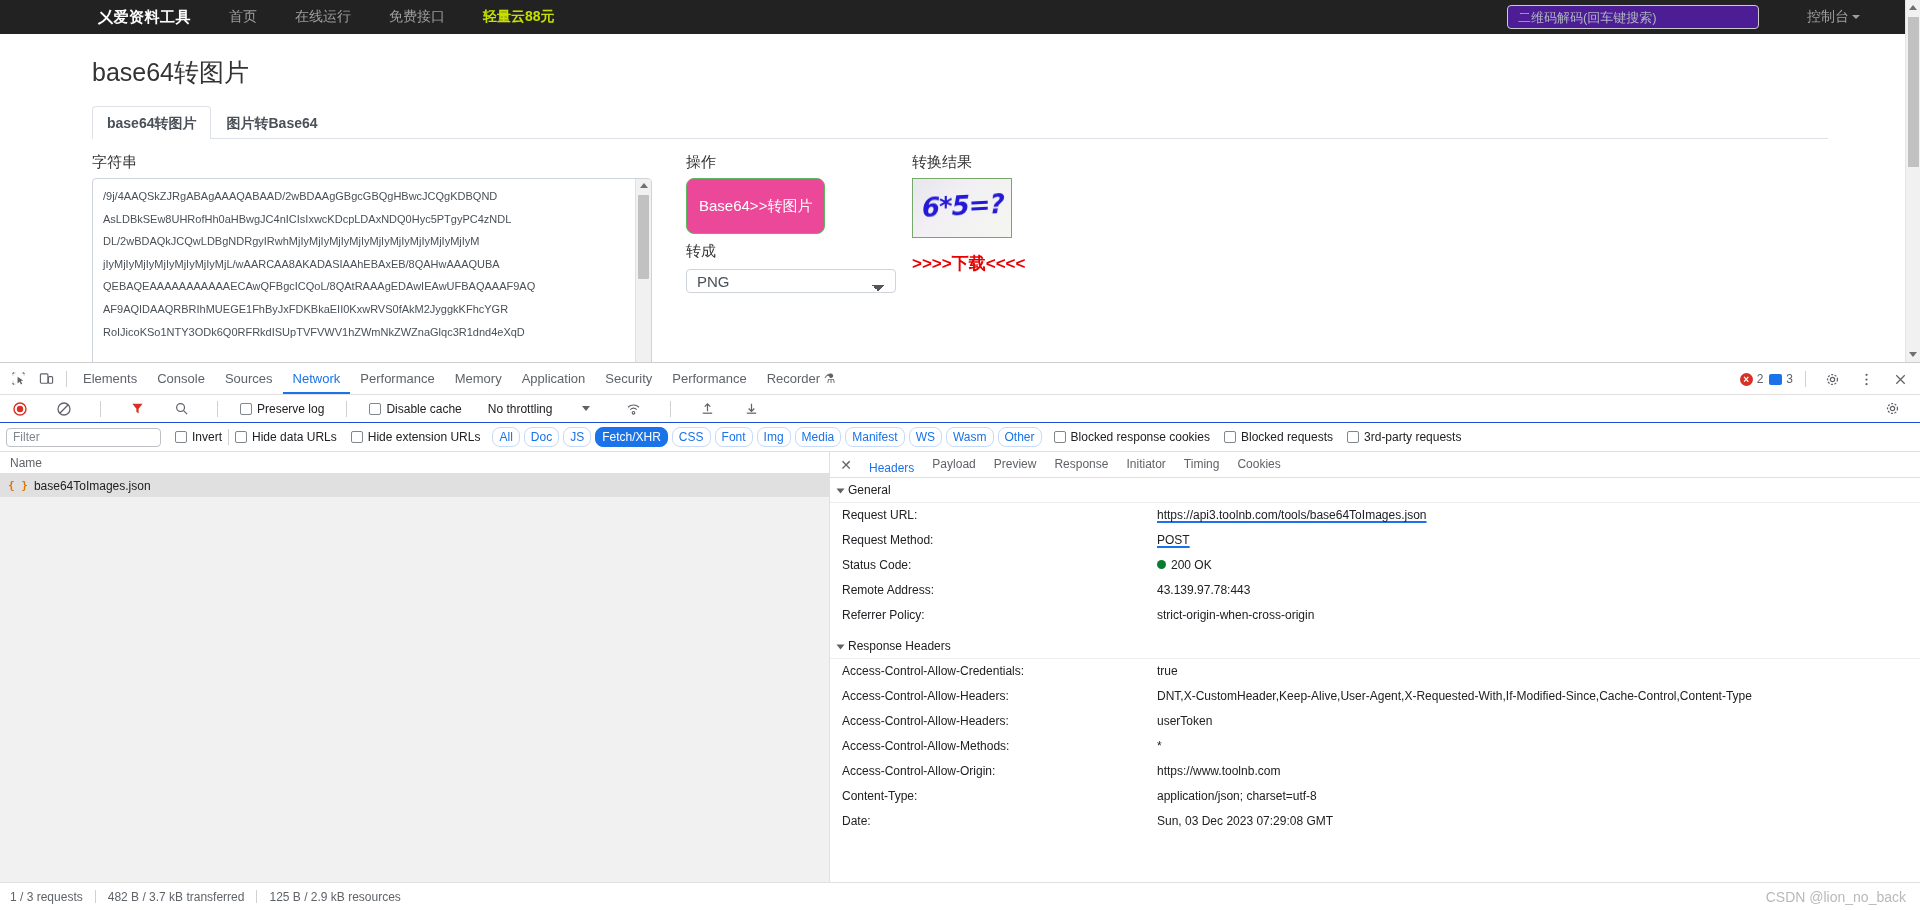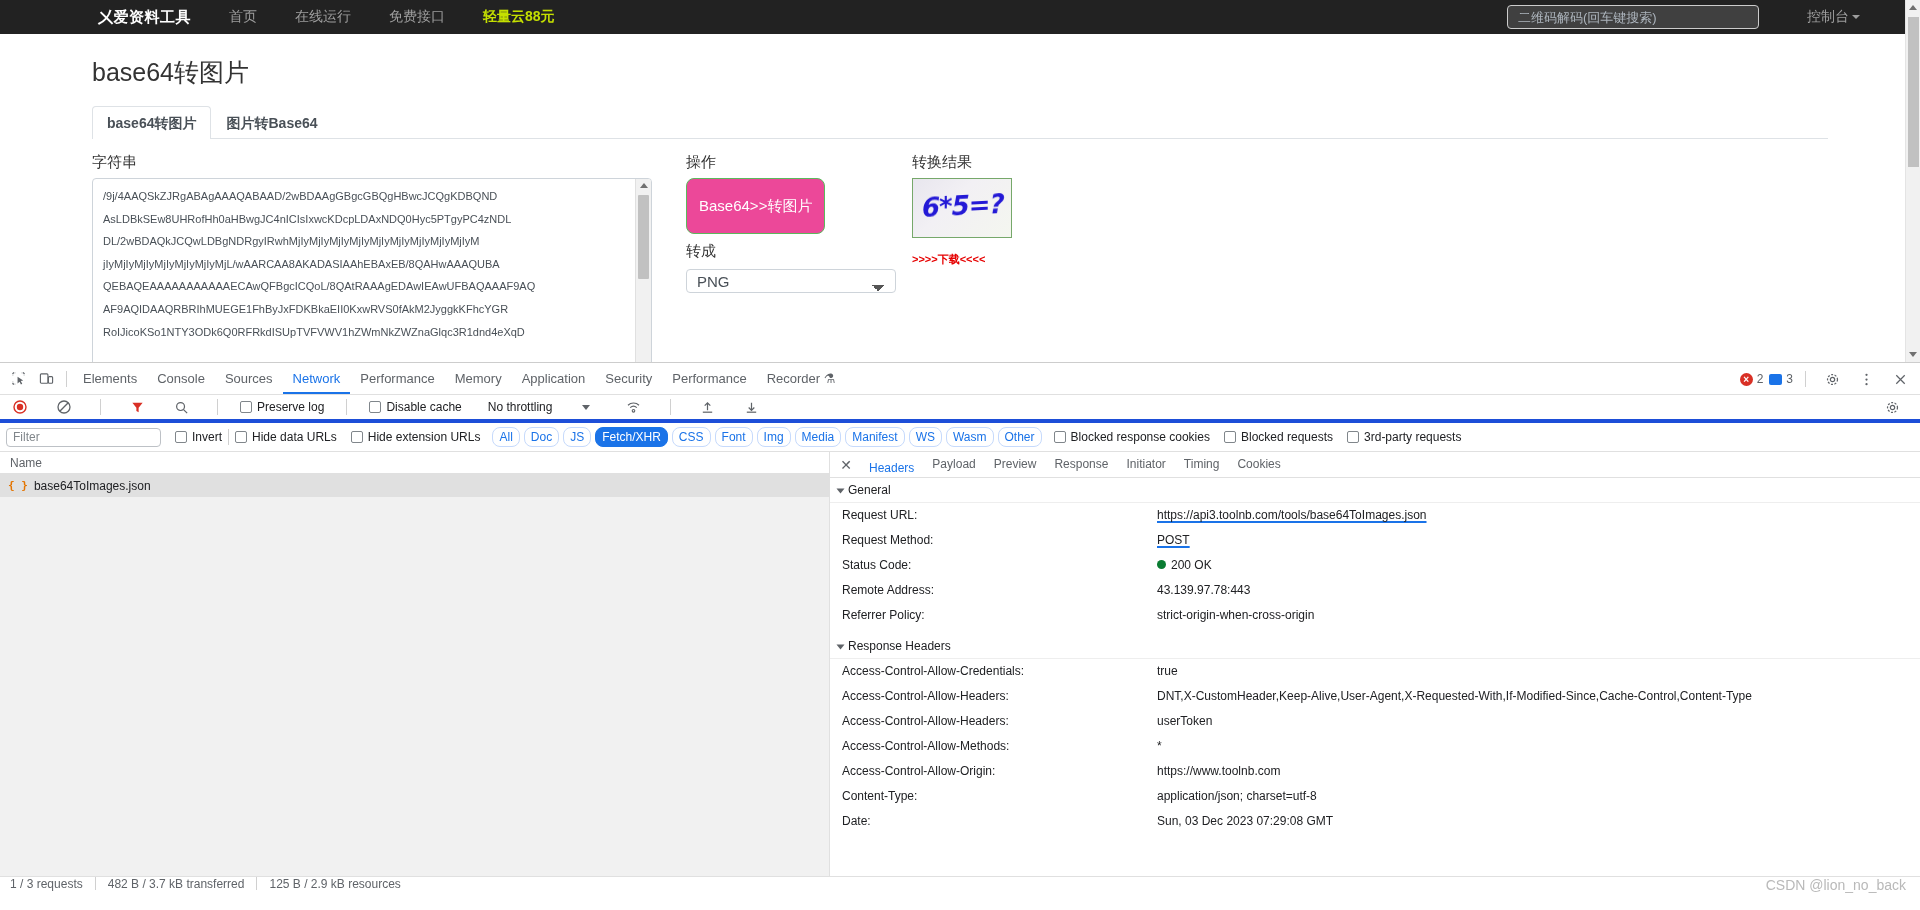--- a/index.html
+++ b/index.html
@@ -46,21 +46,21 @@
     position: absolute;
     right: 0px;
     display: flex;
     align-items: center;
   }
   .nav-search {
     width: 252px;
     height: 24px;
     border-radius: 4px;
     border: 1px solid #ccc;
-    background: #404040;
+    background: #4c1d95;
     font-size: 13px;
     padding: 8px 10px;
     color: #999;
     outline: none;
     font-family: "Liberation Sans", sans-serif;
   }
   .nav-search::placeholder { color: #adb5bd; }
   .nav-console {
     color: #9d9d9d;
     font-size: 14px;
@@ -215,21 +215,21 @@
     font-weight: bold;
     font-style: italic;
     color: #2419d6;
     letter-spacing: -1px;
     filter: blur(0.7px);
     font-family: "DejaVu Sans", sans-serif;
     transform: skewY(-3deg);
   }
   .download-link {
     color: #e60000;
-    font-size: 11px;
+    font-size: 17px;
     font-weight: bold;
     margin-top: 14px;
     display: inline-block;
     cursor: pointer;
   }
 
   
   .page-scrollbar {
     position: absolute; top: 0; right: 0;
     width: 15px; height: 362px;
@@ -312,21 +312,21 @@
     font-weight: bold;
   }
   .msg-box {
     width: 13px; height: 11px;
     background: #1a73e8;
     border-radius: 2px;
   }
 
   .dt-toolbar {
     height: 28px;
-    border-bottom: 4px solid #1d4ed8;
+    border-bottom: 1px solid #1d4ed8;
     padding: 0 6px;
     gap: 16px;
   }
   .dt-sep { width: 1px; height: 16px; background: #d0d0d0; margin: 0 6px; }
   .chk {
     display: inline-flex; align-items: center; gap: 5px;
     font-size: 12px; color: #202124; cursor: pointer;
     white-space: nowrap;
   }
   .chk .box {
@@ -479,23 +479,23 @@
   .hval.link { text-decoration: underline; text-decoration-color: #1a73e8; text-decoration-thickness: 2px; text-underline-offset: 2px; }
   .status-dot {
     display: inline-block;
     width: 9px; height: 9px;
     border-radius: 50%;
     background: #0a7c32;
     margin-right: 5px;
   }
 
   .dt-status {
-    height: 34px;
+    height: 28px;
     border-top: 1px solid #e0e0e0;
-    display: flex; align-items: flex-start;
+    display: flex; align-items: center;
     font-size: 12px; color: #5f6368;
     padding-left: 10px;
     flex-shrink: 0;
     position: relative;
   }
   .st-sep { width: 1px; height: 13px; background: #d0d0d0; margin: 0 12px; }
   .watermark {
     position: absolute; right: 14px;
     color: #b9b9b9; font-size: 14px;
   }

